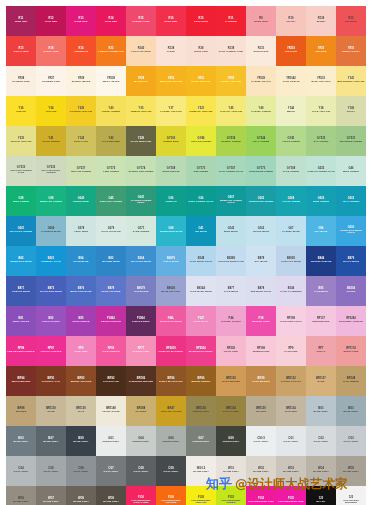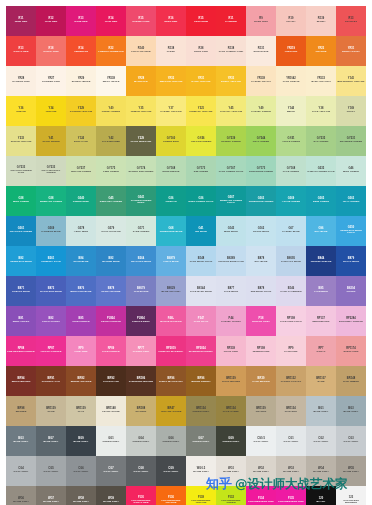--- a/index.html
+++ b/index.html
@@ -57,21 +57,21 @@
     font-size:13px;
     font-weight:bold;
     color:#2b6ef0;
     opacity:.92;
     margin-right:3px;
     font-family:"DejaVu Sans",sans-serif;
   }
   #watermark .wm-text{
     font-size:12.5px;
     font-weight:bold;
-    color:#0f766e;
+    color:#a16207;
     opacity:.95;
     font-family:"DejaVu Sans",sans-serif;
     white-space:nowrap;
   }
 </style>
 </head>
 <body>
 
 <div id="chart">
     <div class="sw dark" style="background: rgb(168, 35, 92);">

